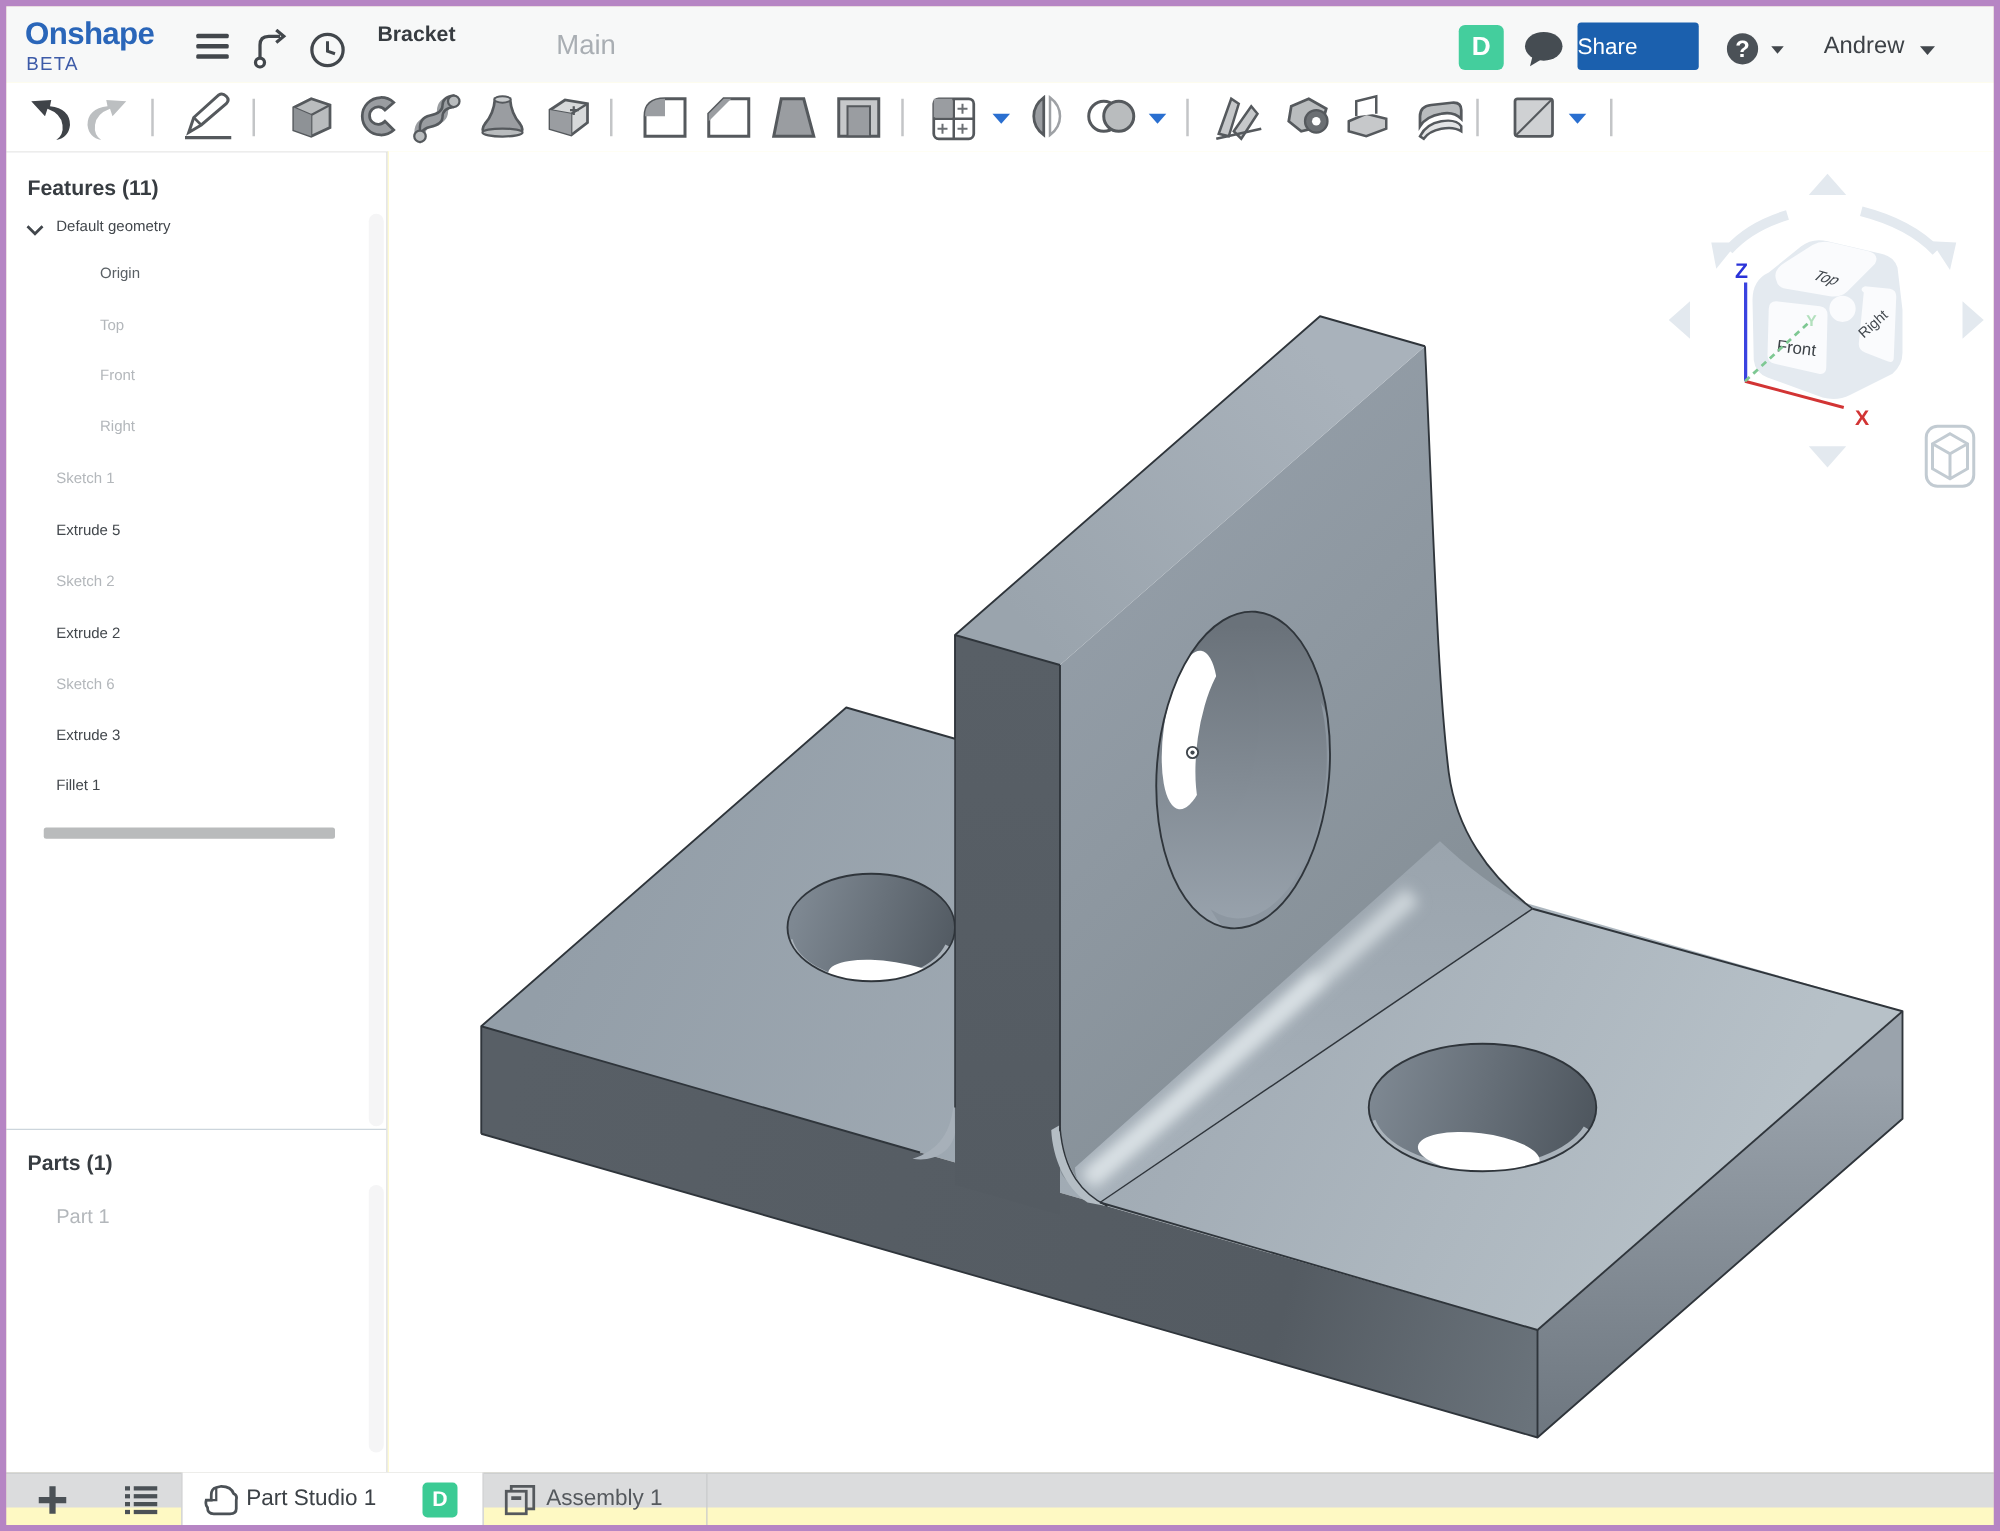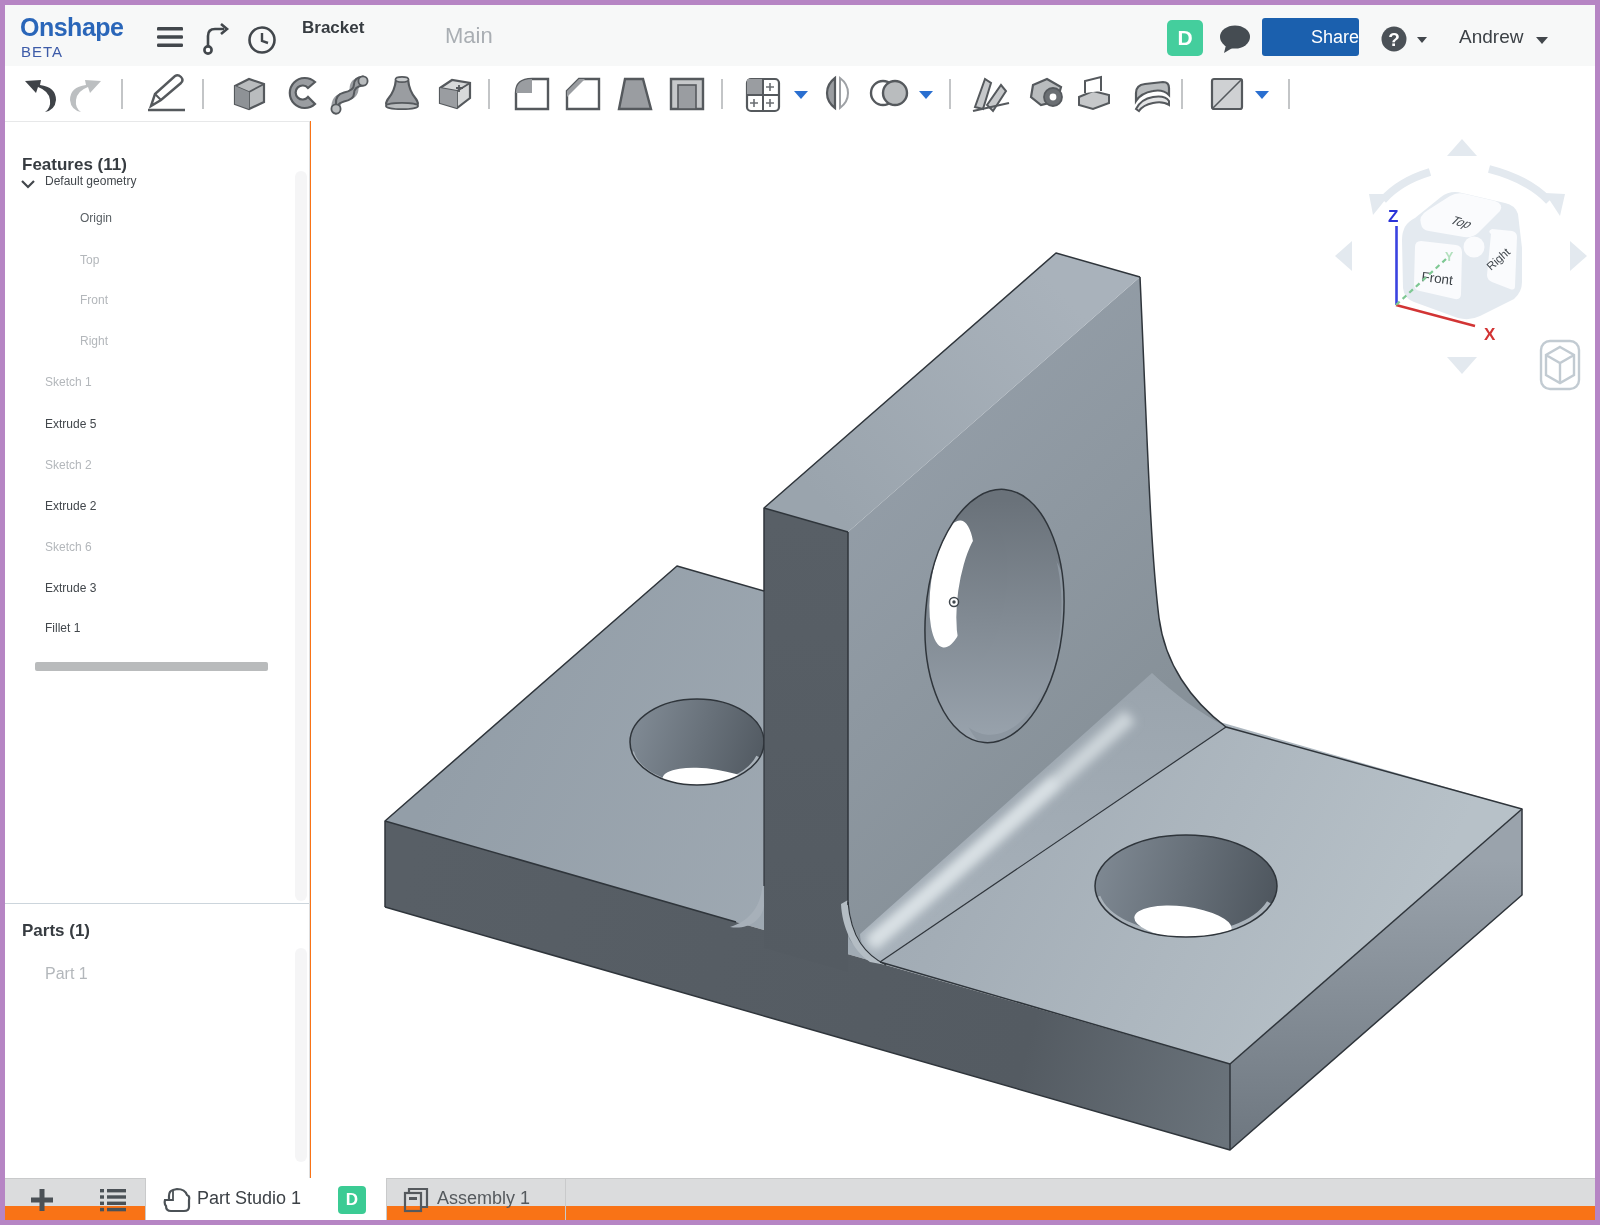--- a/index.html
+++ b/index.html
@@ -1,27 +1,27 @@
 <!DOCTYPE html>
 <html><head>
 <meta charset="utf-8">
 <style>
   html,body{margin:0;padding:0;width:1600px;height:1225px;overflow:hidden;
     font-family:"Liberation Sans",sans-serif;background:#fff;}
-  .frame{position:absolute;left:0;top:0;width:1600px;height:1225px;background:#f97316;}
+  .frame{position:absolute;left:0;top:0;width:1600px;height:1225px;background:#fef9c3;}
   .borderov{position:absolute;left:0;top:0;width:1600px;height:1225px;
     border:5px solid #b685c4;box-sizing:border-box;z-index:99;pointer-events:none;}
   .topbar{position:absolute;left:5px;top:5px;width:1590px;height:61px;background:#f7f8f8;}
   .toolbar{position:absolute;left:5px;top:66px;width:1590px;height:55px;background:#fff;}
   .panel{position:absolute;left:5px;top:121px;width:305px;height:1057px;background:#fff;
     border-top:1px solid #e7e8e9;border-right:1px solid #dddedf;box-sizing:border-box;z-index:5;}
   .viewport{position:absolute;left:311px;top:121px;width:1284px;height:1057px;background:#fff;}
   .bottombar{position:absolute;left:5px;top:1178px;width:1590px;height:28px;
     background:#dbdcdd;border-top:1px solid #c9cacb;box-sizing:border-box;z-index:6;}
-  .ftitle{position:absolute;left:17px;top:19px;font-size:17px;font-weight:bold;color:#373c41;margin-top:14px;}
+  .ftitle{position:absolute;left:17px;top:19px;font-size:17px;font-weight:bold;color:#373c41;}
   .tree{position:absolute;left:0;top:0;width:100%;}
   .trow{position:absolute;font-size:12px;white-space:nowrap;}
   .dark{color:#42474c;}
   .mid{color:#5a6065;}
   .gray{color:#b3b7bb;}
   .rollback{position:absolute;left:30px;top:540px;width:233px;height:9px;background:#b9bbbc;border-radius:2px;}
   .sectline{position:absolute;left:0px;top:781px;width:304px;height:1px;background:#ccd5dc;}
   .ptitle{position:absolute;left:17px;top:799px;font-size:17px;font-weight:bold;color:#373c41;}
   .part1{position:absolute;left:40px;top:843px;font-size:16px;color:#b3b7bb;}
   .sbar1{position:absolute;right:2px;top:49px;width:12px;height:730px;background:#f5f5f6;border-radius:6px;}
@@ -50,21 +50,21 @@
       <circle cx="16" cy="16" r="12.5" stroke="#42474c" stroke-width="2.6" fill="none"></circle>
       <path d="M16 9 L16 17 L22 19" stroke="#42474c" stroke-width="2.4" fill="none"></path>
     </svg>
     <div style="position:absolute;left:297px;top:13px;font-size:17px;font-weight:600;color:#373c41;">Bracket</div>
     <div style="position:absolute;left:440px;top:18px;font-size:22px;color:#a9aeb3;">Main</div>
     <div style="position:absolute;left:1162px;top:15px;width:36px;height:36px;border-radius:5px;background:#44ce9d;color:#fff;font-size:21px;font-weight:bold;text-align:center;line-height:36px;">D</div>
     <svg style="position:absolute;left:1211px;top:18px;" width="38" height="34" viewBox="0 0 38 34">
       <ellipse cx="19" cy="14" rx="15" ry="11.5" fill="#454c52"></ellipse>
       <path d="M10 22 L8 30 L18 24 Z" fill="#454c52"></path>
     </svg>
-    <div style="position:absolute;left:1257px;top:13px;width:97px;height:38px;background:#1b60ae;border-radius:3px;color:#fff;font-size:18px;text-align:right;line-height:38px;">Share</div>
+    <div style="position:absolute;left:1257px;top:13px;width:97px;height:38px;background:#1b60ae;border-radius:3px;color:#fff;font-size:18px;text-align:left;line-height:38px;">Share</div>
     <svg style="position:absolute;left:1376px;top:21px;" width="50" height="28" viewBox="0 0 50 28">
       <circle cx="13" cy="13" r="12.5" fill="#4b5157"></circle>
       <text x="13" y="19.5" font-size="19" font-weight="bold" fill="#fff" text-anchor="middle" font-family="Liberation Sans,sans-serif">?</text>
       <path d="M36 11 L46 11 L41 17 Z" fill="#42474c"></path>
     </svg>
     <div style="position:absolute;left:1454px;top:21px;font-size:19px;color:#3c4146;">Andrew</div>
     <svg style="position:absolute;left:1530px;top:31px;" width="14" height="10" viewBox="0 0 14 10">
         <path d="M1 1 L13 1 L7 8 Z" fill="#42474c"></path>
       </svg>
   </div>

